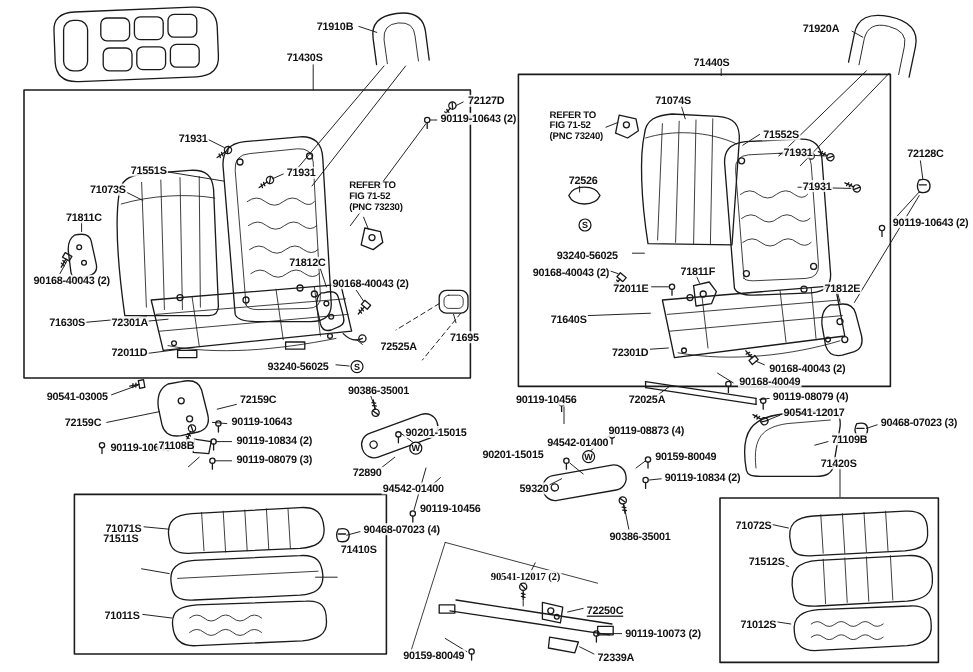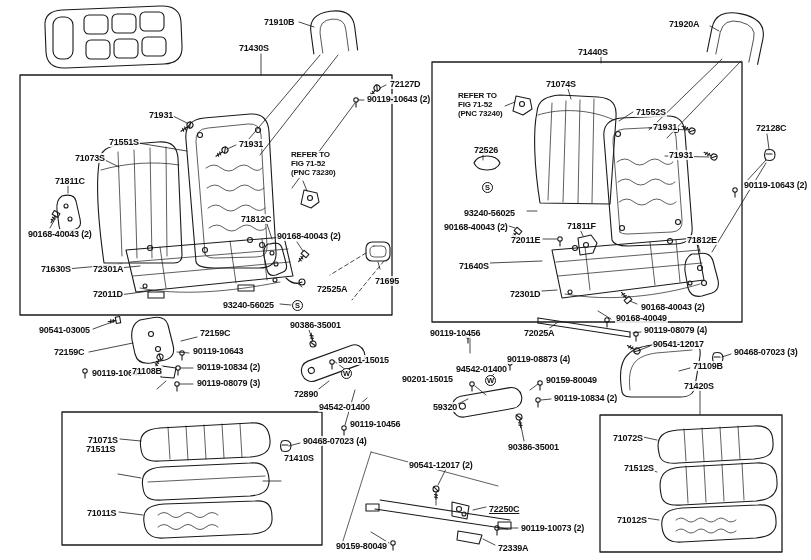--- a/index.html
+++ b/index.html
@@ -464,21 +464,21 @@
     <div class="part-label" style="left: 455px; top: 364px;">94542-01400</div>
     <div class="part-label" style="left: 401px; top: 374px;">90201-15015</div>
     <div class="part-label" style="left: 545px; top: 375px;">90159-80049</div>
     <div class="part-label" style="left: 692px; top: 361px;">71109B</div>
     <div class="part-label" style="left: 683px; top: 381px;">71420S</div>
     <div class="part-label" style="left: 553px; top: 393px;">90119-10834 (2)</div>
     <div class="part-label" style="left: 432px; top: 402px;">59320</div>
     <div class="part-label" style="left: 507px; top: 442px;">90386-35001</div>
     <div class="part-label" style="left: 612px; top: 433px;">71072S</div>
     <div class="part-label" style="left: 612px; top: 463px; margin-left: 11px;">71512S</div>
-    <div class="part-label" style="left: 408px; top: 460px;">90541-12017 (2)</div>
+    <div class="part-label" style="left: 408px; top: 475px; font-family: Liberation Serif, serif;">90541-12017 (2)</div>
     <div class="part-label" style="left: 616px; top: 515px;">71012S</div>
     <div class="part-label" style="left: 488px; top: 504px; text-decoration: underline;">72250C</div>
     <div class="part-label" style="left: 520px; top: 523px;">90119-10073 (2)</div>
     <div class="part-label" style="left: 335px; top: 541px;">90159-80049</div>
     <div class="part-label" style="left: 497px; top: 543px;">72339A</div>
     <div class="circled-symbol" style="left: 292px; top: 300px;">S</div>
     <div class="circled-symbol" style="left: 482px; top: 182px;">S</div>
     <div class="circled-symbol" style="left: 341px; top: 368px;">W</div>
     <div class="circled-symbol" style="left: 485px; top: 375px;">W</div>
   </div>

